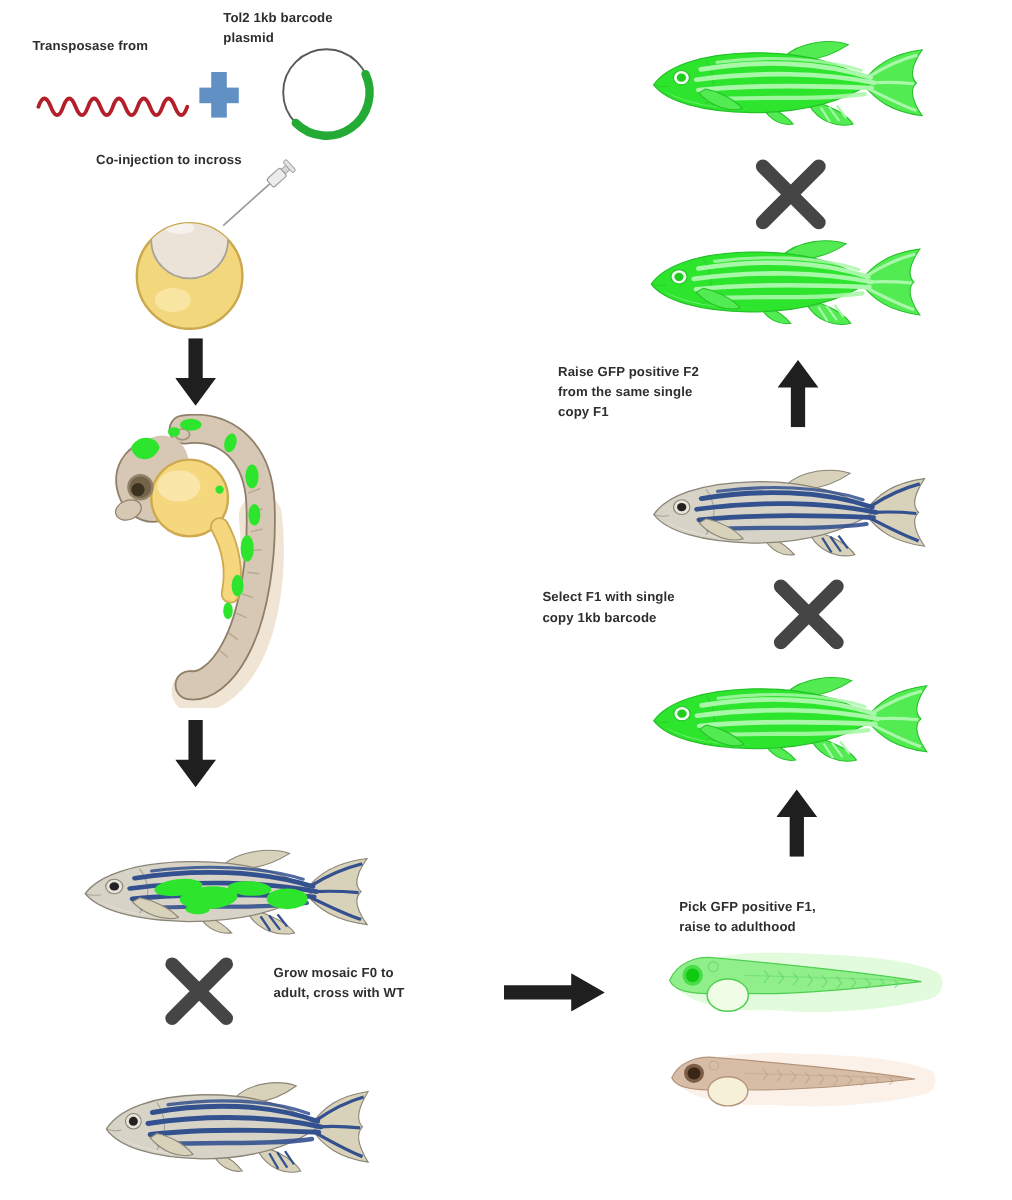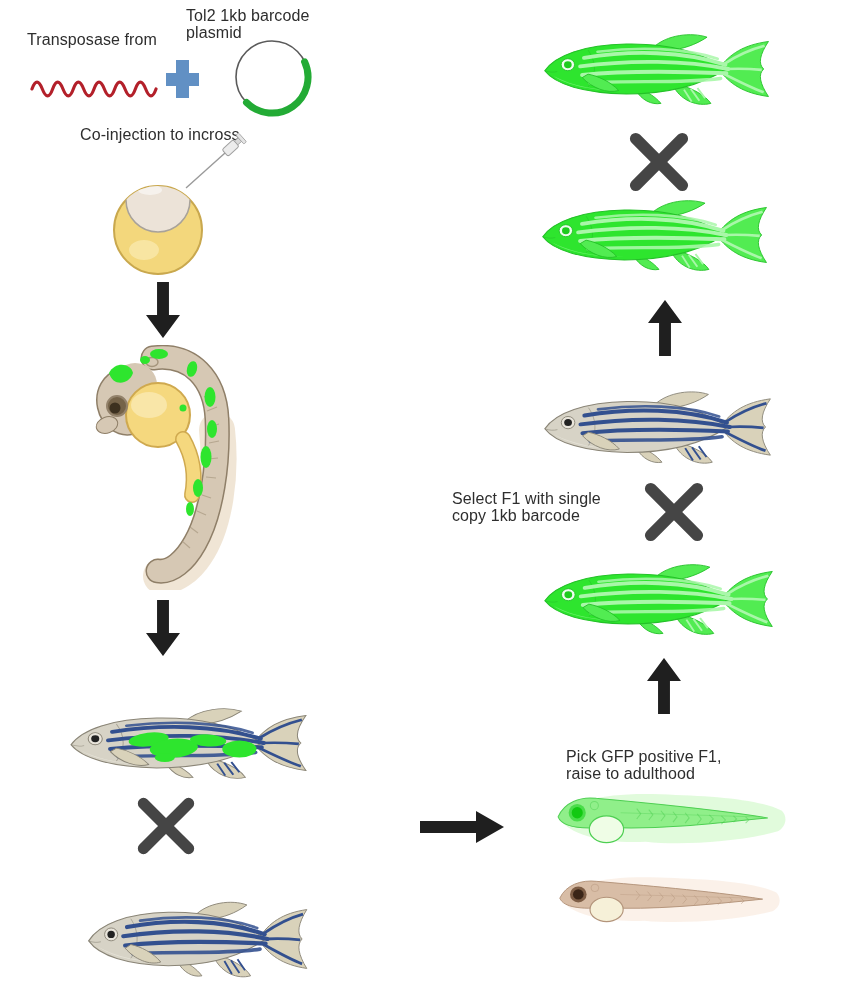--- a/index.html
+++ b/index.html
@@ -1,19 +1,19 @@
 <!DOCTYPE html>
 <html style="--c-gfp: #2ee52e; --c-stripe: #33508f; --c-mrna: #b3202a; --c-plus: #6190c4; --c-plasmid-arc: #23ab35; --c-arrow: #1f1f1f; --c-cross: #454545; --c-text: #2e2e2e; --c-yolk: #f3d77c;"><head>
 <meta charset="utf-8">
 <style>
   html,body{margin:0;padding:0;background:#fff;}
   #canvas{position:relative;width:843px;height:1000px;background:#ffffff;overflow:hidden;
           font-family:"Liberation Sans",sans-serif;}
   .abs{position:absolute;display:block;}
-  .lbl{position:absolute;font-weight:normal;font-size:16px;line-height:17px;
+  .lbl{position:absolute;font-weight:bold;font-size:11px;line-height:17px;
        color:var(--c-text,#2e2e2e);white-space:pre-line;letter-spacing:0.1px;}
   
   .fish-wt{--body:#d7d3c6;--belly:#ebe8de;--outline:#8a8577;--fin:#d9d2ba;
            --stripe:var(--c-stripe,#33508f);--eyering:#e8e4da;--eyepupil:#222222;}
   .fish-green{--body:var(--c-gfp,#2ee52e);--belly:#8af58a;--outline:#25c129;--fin:#52ec52;
               --stripe:#a9f7a9;--eyering:#eefdee;--eyepupil:#1ecb1e;}
   .larva-green{--lfold:#cdf8c5;--lbody:#90ef8a;--lout:#4ecf52;--lyolk:#effde6;
                --leyering:#4add4a;--leyepupil:#12c912;}
   .larva-tan{--lfold:#f8e8da;--lbody:#d8bda6;--lout:#b3947b;--lyolk:#f6f0d8;
              --leyering:#7d5d45;--leyepupil:#3a2517;}
@@ -166,20 +166,22 @@
 
   <svg class="abs fish-wt" style="left:66px;top:700px;width:252px;height:86px" viewBox="0 0 250 100" preserveAspectRatio="none">
     <use href="#sym-fish-adult"></use>
       <use href="#sym-fish-patches"></use>
   </svg>
 
   <svg class="abs" style="left:134px;top:795px;width:64px;height:62px" viewBox="0 0 66 66">
       <use href="#sym-cross"></use>
     </svg>
 
+  <div class="lbl" style="left:228px;top:803px;">Grow mosaic F0 to
+adult, cross with WT</div>
 
   <svg class="abs" style="left:420px;top:811px;width:84px;height:32px" viewBox="0 0 84 32">
     <path d="M0,10 L56,10 L56,0 L84,16 L56,32 L56,22 L0,22 Z" fill="var(--c-arrow,#1f1f1f)"></path>
   </svg>
 
   <svg class="abs fish-wt" style="left:84px;top:893px;width:234px;height:92px" viewBox="0 0 250 100" preserveAspectRatio="none">
     <use href="#sym-fish-adult"></use>
   </svg>
 
   <svg class="abs fish-green" style="left:540px;top:26px;width:240px;height:86px" viewBox="0 0 250 100" preserveAspectRatio="none">
@@ -188,20 +190,23 @@
 
 
   <svg class="abs" style="left:627px;top:130px;width:64px;height:64px" viewBox="0 0 66 66">
       <use href="#sym-cross"></use>
     </svg>
 
   <svg class="abs fish-green" style="left:538px;top:192px;width:240px;height:86px" viewBox="0 0 250 100" preserveAspectRatio="none">
     <use href="#sym-fish-adult"></use>
   </svg>
 
+  <div class="lbl" style="left:465px;top:302px;">Raise GFP positive F2
+from the same single
+copy F1</div>
 
   <svg class="abs" style="left:648px;top:294px;width:34px;height:68px" viewBox="0 0 40 66">
       <use href="#sym-arrow-up"></use>
     </svg>
 
   <svg class="abs fish-wt" style="left:540px;top:383px;width:242px;height:88px" viewBox="0 0 250 100" preserveAspectRatio="none">
     <use href="#sym-fish-adult"></use>
   </svg>
 
   <div class="lbl" style="left:452px;top:490px;">Select F1 with single

